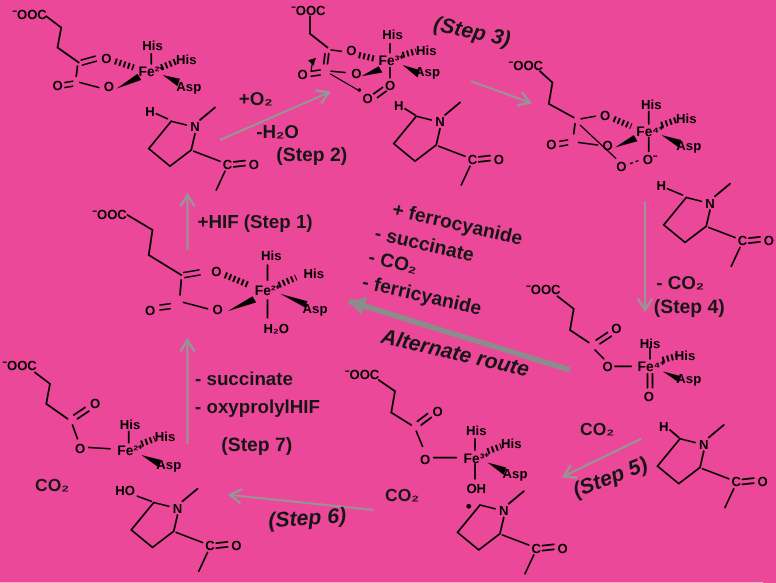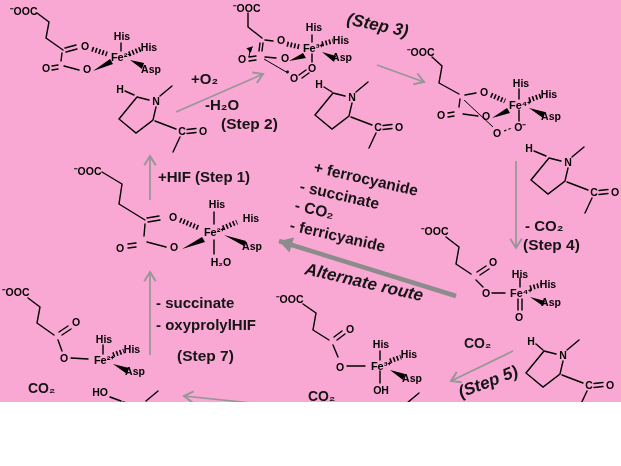--- a/index.html
+++ b/index.html
@@ -1,16 +1,16 @@
 <!DOCTYPE html>
 <html><head>
 <meta charset="utf-8">
 <style>
   html,body{margin:0;padding:0;background:#ffffff;}
-  .stage{position:relative;width:621px;height:402px;background:#f9a8d4;overflow:hidden;}
+  .stage{position:relative;width:621px;height:466px;background:#ec4899;overflow:hidden;}
   svg{font-family:"Liberation Sans",sans-serif;}
   .atom{font-size:10.5px;font-weight:700;fill:#000;}
   .fe{font-size:11px;font-weight:700;fill:#000;}
   .lbl{font-size:15px;font-weight:700;fill:#151515;}
   .lbl2{font-size:15.5px;font-weight:700;fill:#151515;}
   .co2{font-size:14px;font-weight:700;fill:#151515;}
   .it{font-style:italic;}
   .big{font-size:17px;}
   .bond{stroke:#000;stroke-width:1.4;fill:none;stroke-linecap:round;}
   .thin{stroke:#000;stroke-width:1;fill:none;}

